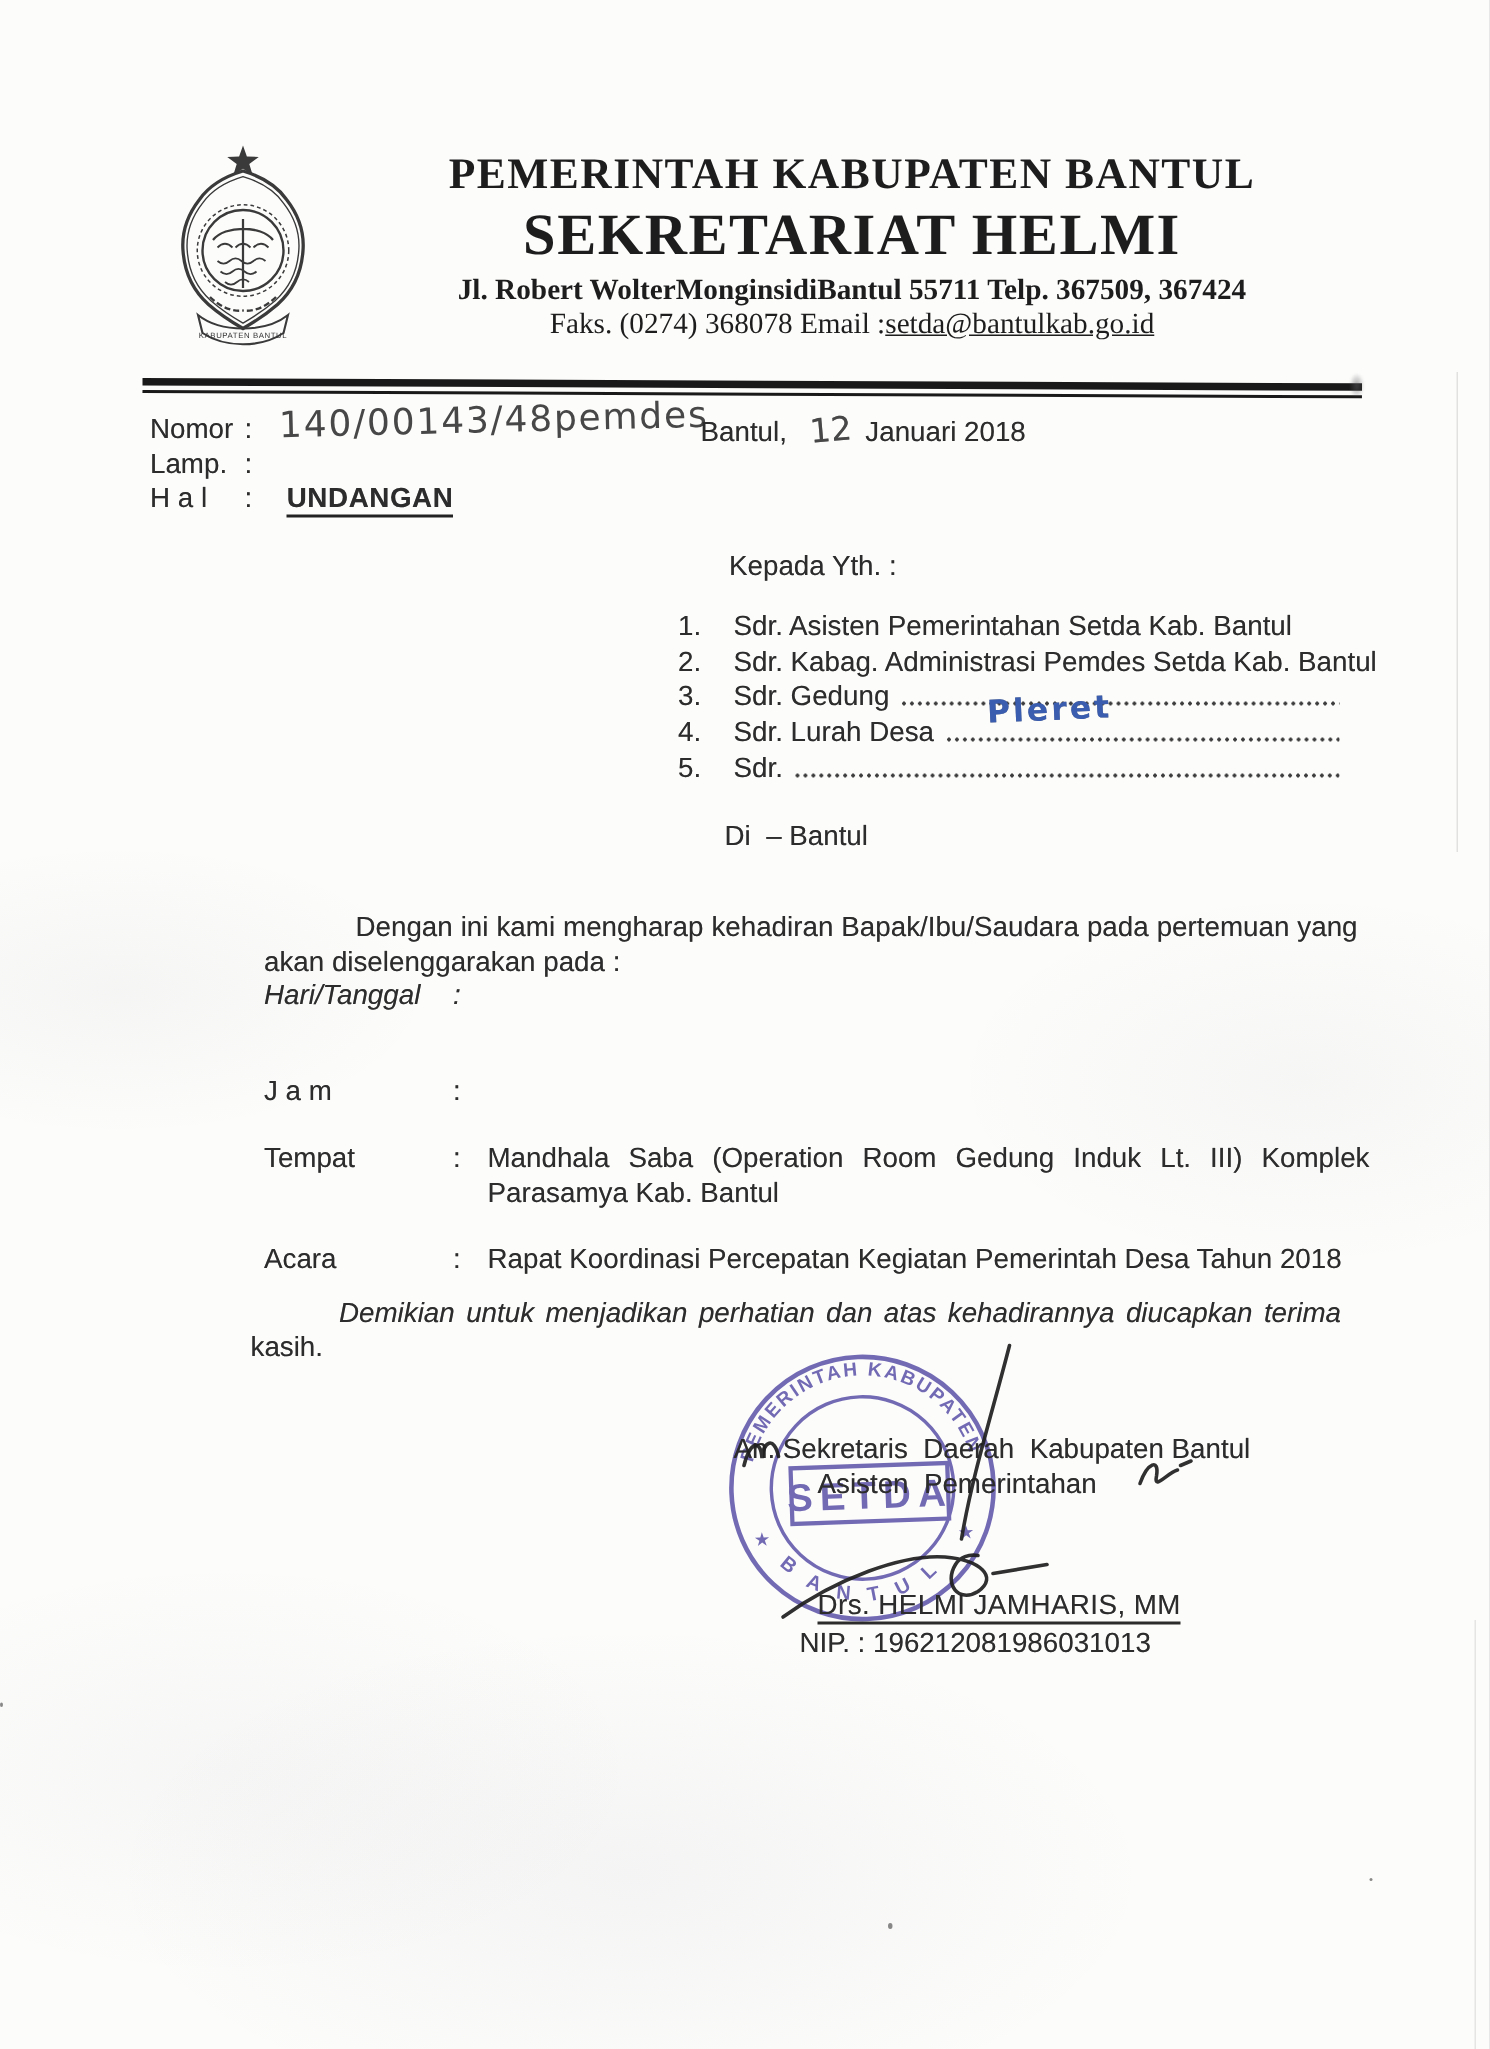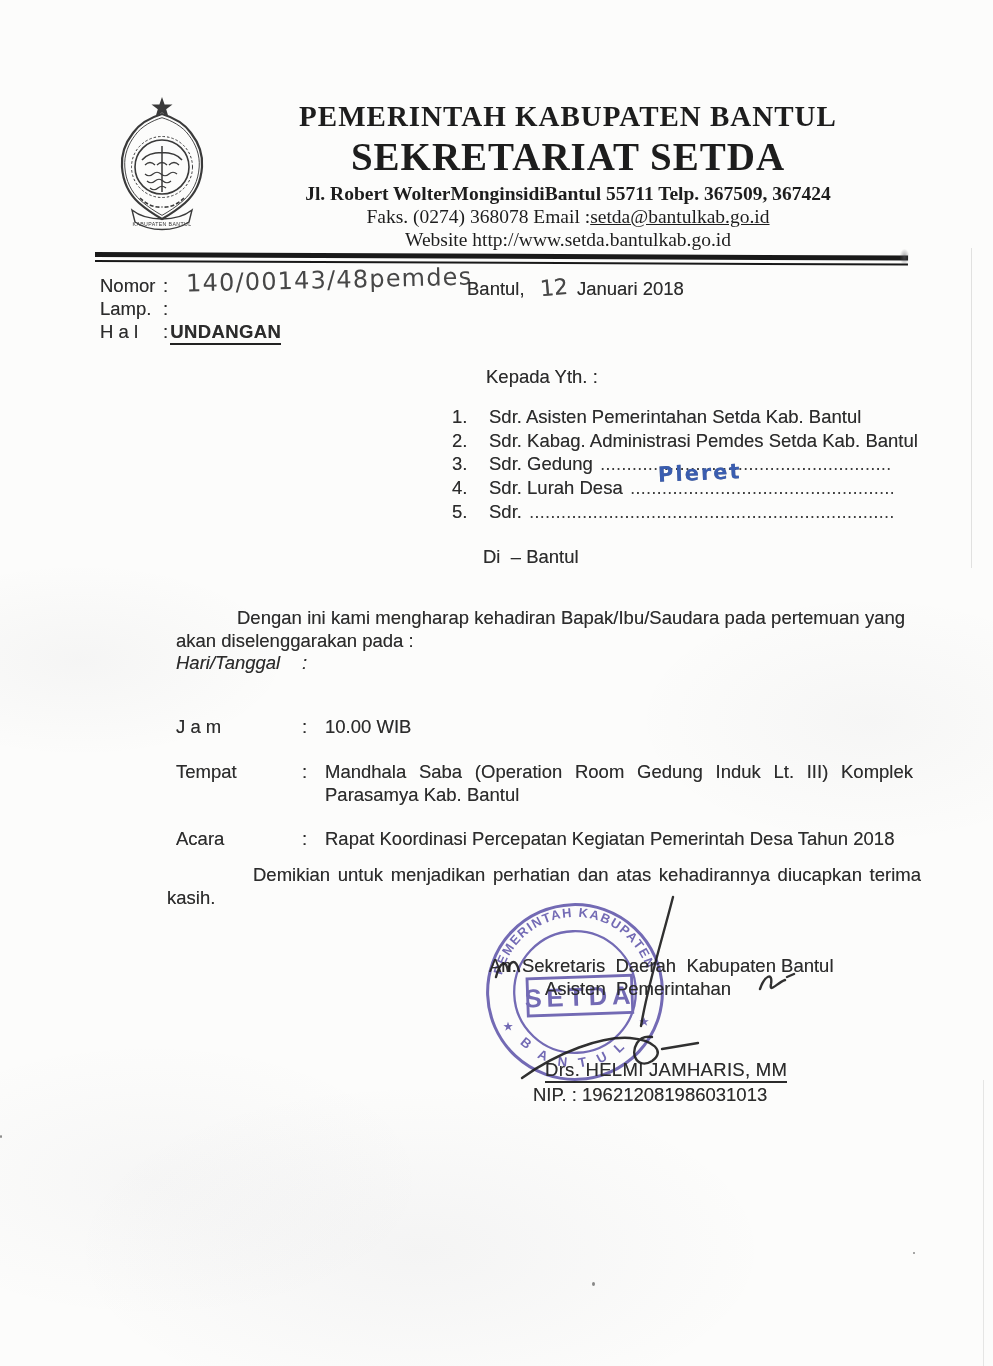--- a/index.html
+++ b/index.html
@@ -27,21 +27,21 @@
   .lh-email{text-decoration:underline;}
   .rule{position:absolute;left:95px;top:252px;width:813px;transform:rotate(.25deg);transform-origin:left center;}
   .rule .r1{border-top:5px solid #191919;}
   .rule .r2{border-top:2px solid #191919;margin-top:3px;}
   
   .hand{font-family:"DejaVu Sans", sans-serif;color:#474747;}
   .hand-blue{font-family:"DejaVu Sans", sans-serif;color:#3a5db0;}
   
   .ref-row{display:flex;line-height:23px;}
   .ref-label{display:inline-block;width:63px;}
-  .undangan{font-weight:bold;letter-spacing:.4px;border-bottom:2.5px solid #222;margin-left:2px;padding-bottom:0px;}
+  .undangan{font-weight:bold;letter-spacing:.4px;border-bottom:2.5px solid #222;margin-left:23px;padding-bottom:0px;}
   
   .rcp-row{display:flex;align-items:baseline;height:19px;margin-bottom:4.7px;width:443px;}
   .rcp-no{width:37px;flex:none;position:relative;}
   .rcp-text{flex:none;white-space:pre;}
   .leader{flex:1;align-self:flex-end;height:17px;margin:0 2px 1px 7px;position:relative;
     background-image:radial-gradient(circle, #3d3d3d 1.05px, transparent 1.35px);
     background-size:5.3px 4px;background-repeat:repeat-x;background-position:0 bottom;}
   .pleret{position:absolute;left:28px;top:-16px;font-size:21px;font-weight:600;letter-spacing:2px;
     transform:rotate(-2.5deg);}
   
@@ -78,24 +78,23 @@
       <path stroke-width="1.2" d="M33,73 q5,-5 10,0 M45,73 q5,-5 10,0 M57,73 q5,-5 10,0"></path>
       <path stroke-width="1.2" d="M33,82 q4,3.5 8,0 t8,0 t8,0 t8,0 M35,89 q4,3.5 8,0 t8,0 t8,0 M38,96 q4,3.5 8,0 t8,0"></path>
       <path stroke-width="1.6" stroke-dasharray="4,2" d="M28,106 C34,112 42,116 50,115 M72,106 C66,112 58,116 50,115"></path>
       <path stroke-width="1.4" d="M20,118 C35,130 65,130 80,118 L77,130 C62,140 38,140 23,130 Z"></path>
     </g>
     <text x="50" y="133.5" text-anchor="middle" font-size="5.2" fill="#333" letter-spacing=".4" font-family="Liberation Sans, sans-serif">KABUPATEN BANTUL</text>
   </svg>
 
   <div class="lh-block serif">
     <div class="lh-gov">PEMERINTAH KABUPATEN BANTUL</div>
-    <div class="lh-dept">SEKRETARIAT SETDA</div>
+    <div class="lh-dept">SEKRETARIAT HELMI</div>
     <div class="lh-addr">Jl. Robert WolterMonginsidiBantul 55711 Telp. 367509, 367424</div>
     <div class="lh-line"><span>Faks. (0274) 368078 Email :</span><span class="lh-email">setda@bantulkab.go.id</span></div>
-    <div class="lh-line">Website http://www.setda.bantulkab.go.id</div>
   </div>
 
   <div class="rule">
     <div class="r1"></div>
       <div class="r2"></div>
   </div>
   <div class="smudge"></div>
 
   <div class="abs t" style="left:100px;top:274px;">
     <div class="ref-row">
@@ -158,37 +157,36 @@
   <div class="abs t" style="left:176px;top:630px;">akan diselenggarakan pada :</div>
 
   <div class="abs t" style="left:176px;top:652px;width:740px;height:30px;font-style:italic;">
     <span class="det-label pre">Hari/Tanggal</span>
     <span class="det-colon">:</span>
   </div>
 
   <div class="abs t" style="left:176px;top:716px;width:740px;height:30px;">
     <span class="det-label pre">J a m</span>
     <span class="det-colon">:</span>
-    <span class="det-value">10.00 WIB</span>
   </div>
 
   <div class="abs t" style="left:176px;top:761px;width:740px;height:56px;">
     <span class="det-label pre">Tempat</span>
     <span class="det-colon">:</span>
     <span class="det-value just">Mandhala Saba (Operation Room Gedung Induk Lt. III) Komplek</span>
     <span class="det-value" style="top:23px;">Parasamya Kab. Bantul</span>
   </div>
 
   <div class="abs t" style="left:176px;top:828px;width:740px;height:30px;">
     <span class="det-label pre">Acara</span>
     <span class="det-colon">:</span>
     <span class="det-value">Rapat Koordinasi Percepatan Kegiatan Pemerintah Desa Tahun 2018</span>
   </div>
 
-  <div class="abs t just" style="left:253px;top:864px;width:668px;">Demikian  untuk  menjadikan  perhatian  dan  atas  kehadirannya  diucapkan  terima</div>
+  <div class="abs t just" style="left:226px;top:864px;width:668px;font-style:italic;">Demikian  untuk  menjadikan  perhatian  dan  atas  kehadirannya  diucapkan  terima</div>
   <div class="abs t" style="left:167px;top:887px;">kasih.</div>
 
   <svg class="stamp-svg" viewBox="0 0 200 200">
     <g transform="rotate(-2 100 100)" stroke="#5b51ab" fill="none">
       <circle cx="100" cy="100" r="92" stroke-width="3.2"></circle>
       <circle cx="100" cy="100" r="64" stroke-width="2.4"></circle>
       <rect x="50" y="84.5" width="110" height="39" stroke-width="3"></rect>
       <path id="arcTop" d="M 22.2,113.7 A 79,79 0 1 1 177.8,113.7" stroke="none"></path>
       <path id="arcBottom" d="M 31.6,139.5 A 79,79 0 0 0 168.4,139.5" stroke="none"></path>
       <text font-family="Liberation Sans, sans-serif" font-size="13.5" font-weight="bold" letter-spacing="1.6" fill="#5b51ab" stroke="none" text-anchor="middle"><textPath href="#arcTop" startOffset="50%">PEMERINTAH KABUPATEN</textPath></text>

